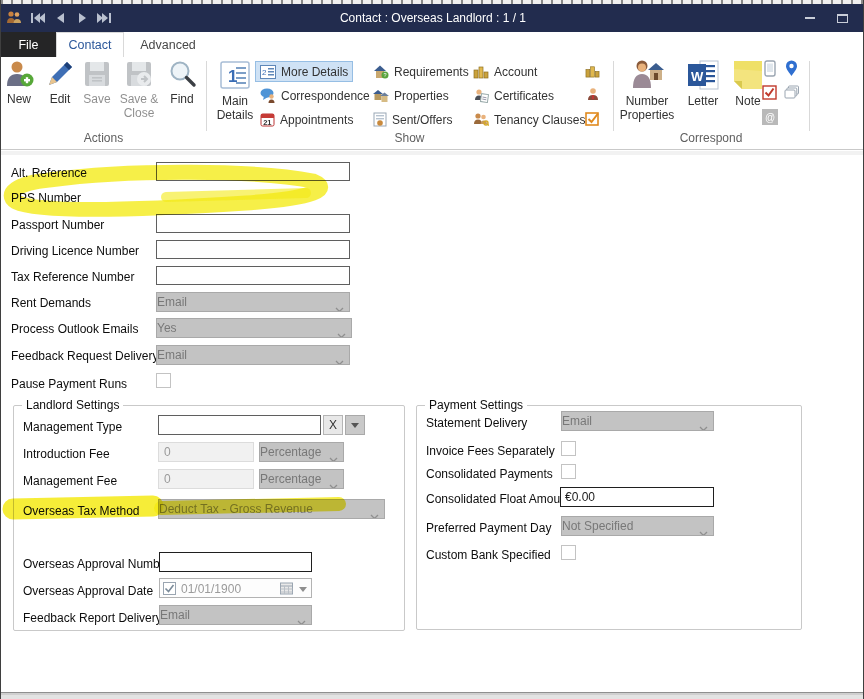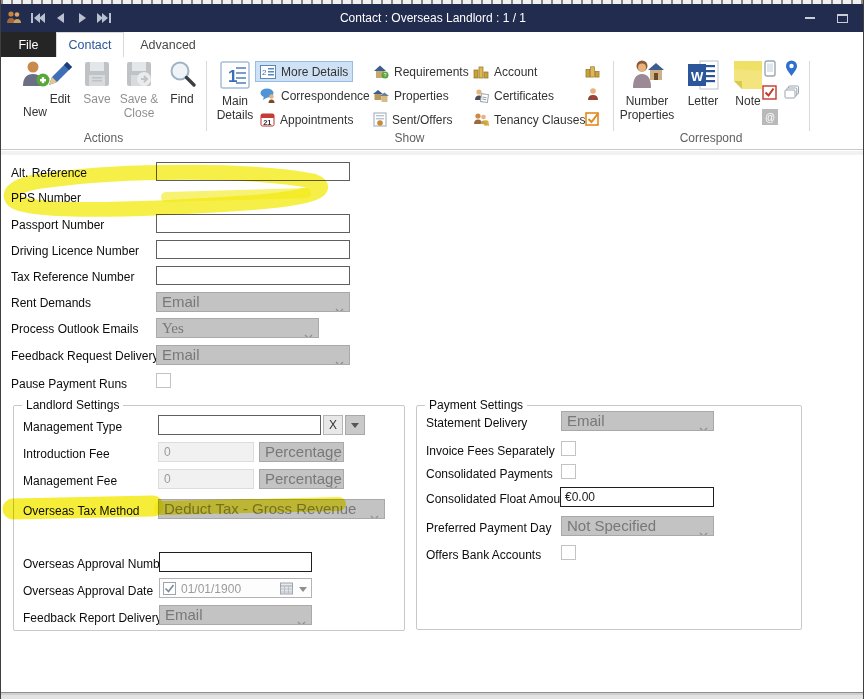--- a/index.html
+++ b/index.html
@@ -36,21 +36,21 @@
   .bigbtn .cap { margin-top:3px; text-align:center; line-height:14px; font-size:12px; }
   .bigbtn.disabled { opacity:.55; }
   .smallitem { position:absolute; height:21px; display:flex; align-items:center; gap:5px; color:#333; padding:0 4px; white-space:nowrap; }
   .smallitem.selected { background:#cfe2f5; border:1px solid #96bee4; }
   .miniicon { position:absolute; width:17px; height:17px; display:flex; align-items:center; justify-content:center; }
   #belowribbon { position:absolute; left:0; top:151px; width:864px; height:4px; background:#f2f2f2; }
   
   .flabel { position:absolute; font-size:12px; color:#0d0d0d; white-space:nowrap; }
   .tbox { position:absolute; height:19px; background:#fff; border:1px solid #5f5f5f; font-family:"Liberation Sans",sans-serif; font-size:12px; padding:0 4px; color:#1a1a1a; }
   .tbox.dark { border:1px solid #1f1f1f; height:20px; }
-  .ddl { position:absolute; height:20px; background:#c3c3c3; border:1px solid #a9a9a9; color:#787878; font-size:15px; line-height:18px; padding-left:5px; white-space:nowrap; overflow:hidden; }
+  .ddl { position:absolute; height:20px; background:#c3c3c3; border:1px solid #a9a9a9; color:#787878; font-size:12px; line-height:18px; white-space:nowrap; overflow:hidden; }
   .ddl .chev { position:absolute; right:5px; top:7px; }
   .dis-num { position:absolute; height:20px; background:#f1f1f1; border:1px solid #dcdcdc; color:#9a9a9a; font-size:12px; line-height:18px; padding-left:5px; }
   .chk { position:absolute; width:15px; height:15px; background:#fff; border:1px solid #c3c3c3; }
   fieldset.grp { position:absolute; border:1px solid #c9c9c9; border-radius:2px; background:transparent; }
   fieldset.grp legend { font-size:12px; color:#0d0d0d; margin-left:8px; padding:0 4px; }
   .sqbtn { position:absolute; width:20px; height:20px; display:flex; align-items:center; justify-content:center; font-size:12px; color:#333; }
   #mt-clear { background:#e8e8e8; border:1px solid #b5b5b5; }
   #mt-drop { background:#c9c9c9; border:1px solid #a9a9a9; }
   .tri-down { width:0; height:0; border-left:4px solid transparent; border-right:4px solid transparent; border-top:5px solid #555; }
   
@@ -108,21 +108,21 @@
   </div>
 
   <div id="tabrow">
     <div class="tab" id="tab-file">File</div>
     <div class="tab" id="tab-contact">Contact</div>
     <div class="tab" id="tab-advanced">Advanced</div>
   </div>
 
   <div id="ribbon">
 
-    <div class="bigbtn" style="left:16px;width:36px;gap:13px;">
+    <div class="bigbtn" style="left:0;width:36px;">
       <svg width="30" height="30" viewBox="0 0 30 30">
           <circle cx="13" cy="8" r="5.5" fill="#c98a4b"></circle>
           <path d="M3 27 Q3 15 13 15 Q23 15 23 27 Z" fill="#6b6f86"></path>
           <circle cx="23" cy="21" r="6.5" fill="#57a839"></circle>
           <rect x="20" y="20" width="6" height="2.4" fill="#fff"></rect>
           <rect x="21.8" y="18.2" width="2.4" height="6" fill="#fff"></rect>
         </svg>
       <span class="cap">New</span>
     </div>
     <div class="bigbtn" style="left:42px;width:34px;">
@@ -355,21 +355,21 @@
   <span class="flabel" style="left:10px;top:244px;text-align:right;">Driving Licence Number</span>
   <input class="tbox" style="left: 155px; top: 240px; width: 194px;" value="">
   <span class="flabel" style="left:10px;top:270px;">Tax Reference Number</span>
   <input class="tbox" style="left: 155px; top: 266px; width: 194px;" value="">
 
   <span class="flabel" style="left:10px;top:296px;">Rent Demands</span>
   <div class="ddl" style="left:155px;top:292px;width:194px;"><span>Email</span><span class="chev"><svg width="9" height="6" viewBox="0 0 9 6">
           <path d="M1 1 L4.5 4.5 L8 1" stroke="#8f8f8f" stroke-width="1.3" fill="none"></path>
         </svg></span></div>
   <span class="flabel" style="left:10px;top:322px;">Process Outlook Emails</span>
-  <div class="ddl" style="left:155px;top:318px;width:163px;font-family:Liberation Serif, serif;"><span>Yes</span><span class="chev"><svg width="9" height="6" viewBox="0 0 9 6">
+  <div class="ddl" style="left:155px;top:318px;width:196px;"><span>Yes</span><span class="chev"><svg width="9" height="6" viewBox="0 0 9 6">
           <path d="M1 1 L4.5 4.5 L8 1" stroke="#8f8f8f" stroke-width="1.3" fill="none"></path>
         </svg></span></div>
   <span class="flabel" style="left:10px;top:349px;">Feedback Request Delivery</span>
   <div class="ddl" style="left:155px;top:345px;width:194px;"><span>Email</span><span class="chev"><svg width="9" height="6" viewBox="0 0 9 6">
           <path d="M1 1 L4.5 4.5 L8 1" stroke="#8f8f8f" stroke-width="1.3" fill="none"></path>
         </svg></span></div>
   <span class="flabel" style="left:10px;top:377px;">Pause Payment Runs</span>
   <span class="chk" style="left:155px;top:373px;"></span>
 
   <fieldset class="grp" style="left:12px;top:398px;width:392px;height:233px;">
@@ -440,21 +440,21 @@
   <span class="chk" style="left:560px;top:464px;"></span>
 
   <span class="flabel" style="left:425px;top:492px;">Consolidated Float Amount</span>
   <input class="tbox dark" style="left: 559px; top: 487px; width: 154px;" value="€0.00">
 
   <span class="flabel" style="left:425px;top:521px;">Preferred Payment Day</span>
   <div class="ddl" style="left:560px;top:516px;width:153px;"><span>Not Specified</span><span class="chev"><svg width="9" height="6" viewBox="0 0 9 6">
           <path d="M1 1 L4.5 4.5 L8 1" stroke="#8f8f8f" stroke-width="1.3" fill="none"></path>
         </svg></span></div>
 
-  <span class="flabel" style="left:425px;top:548px;">Offers Bank Accounts</span>
+  <span class="flabel" style="left:425px;top:548px;">Custom Bank Specified</span>
   <span class="chk" style="left:560px;top:545px;"></span>
 
   <svg id="hl-overlay" width="864" height="699" viewBox="0 0 864 699">
     <path d="M 48 180 C 130 169 255 170 312 181 C 332 189 314 198 245 203 C 155 209 40 214 15 202 C 2 194 16 183 48 180" fill="none" stroke="#f4ea15" stroke-width="15" stroke-linecap="round" opacity="0.78"></path>
     <path d="M 165 197 L 305 193" fill="none" stroke="#f4ea15" stroke-width="10" stroke-linecap="round" opacity="0.6"></path>
     <path d="M 12 509 L 152 506" fill="none" stroke="#f4ea15" stroke-width="21" stroke-linecap="round" opacity="0.85"></path>
     <path d="M 160 508 L 338 504" fill="none" stroke="#f4ea15" stroke-width="14" stroke-linecap="round" opacity="0.8"></path>
   </svg>
 
   <div id="bottomstrip"></div>

